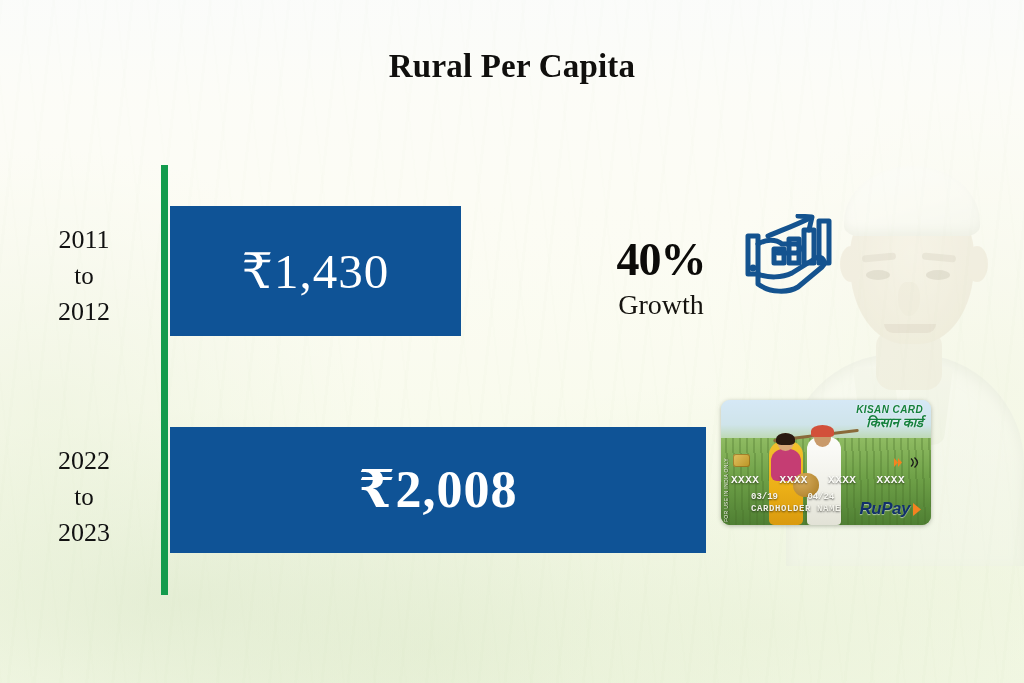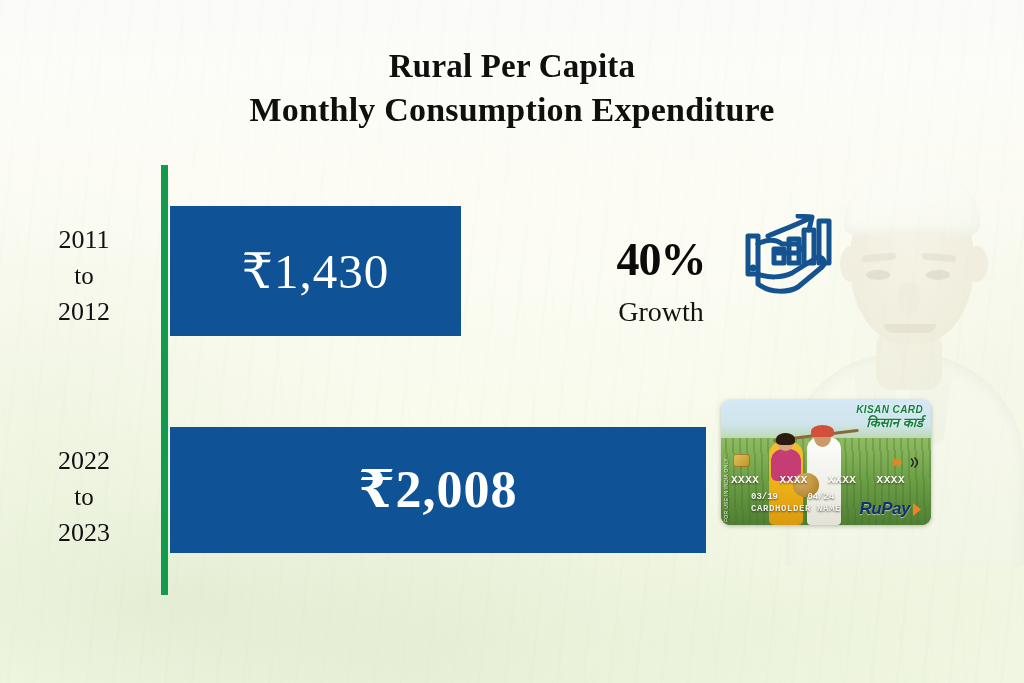--- a/index.html
+++ b/index.html
@@ -252,21 +252,21 @@
     font-size: 46px;
     line-height: 48px;
     color: #0c0b09;
     letter-spacing: -1px;
   }
   .growth-word {
     font-family: "Liberation Serif", "DejaVu Serif", serif;
     font-size: 28px;
     line-height: 34px;
     color: #15130f;
-    margin-top: 11px;
+    margin-top: 4px;
   }
 
   .growth-icon {
     position: absolute;
     left: 728px;
     top: 214px;
     width: 112px;
     height: 112px;
     z-index: 6;
   }
@@ -432,21 +432,20 @@
     <div class="brow-r"></div>
     <div class="eye-l"></div>
     <div class="eye-r"></div>
     <div class="nose"></div>
     <div class="mouth"></div>
     <div class="cap"></div>
   </div>
 
   <div class="title-block">
     <div class="title-line line1">Rural Per Capita</div>
-    <div class="title-line line2">Monthly Consumption Expenditure</div>
   </div>
 
   <div class="axis-line"></div>
 
   <div class="year-label year-1">
     <div>2011</div>
     <div class="yr-mid">to</div>
     <div>2012</div>
   </div>
 

